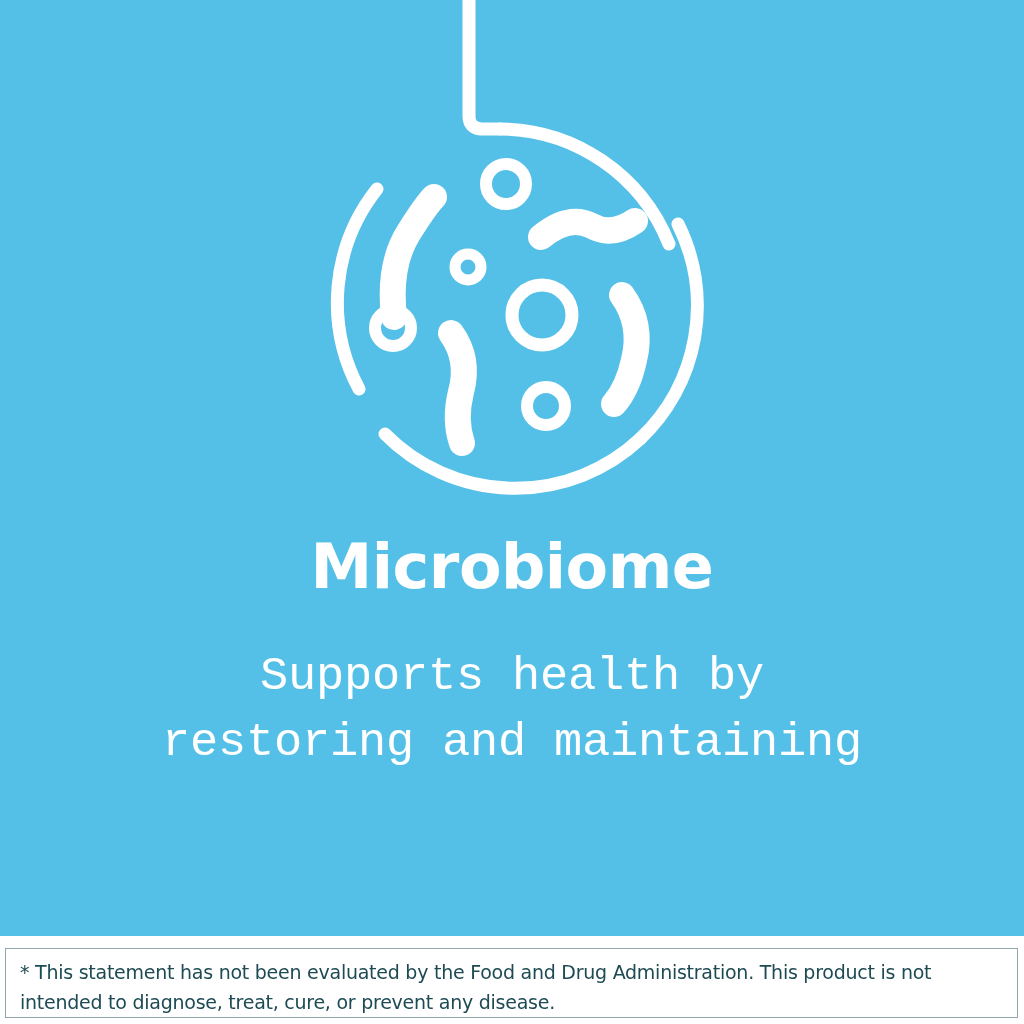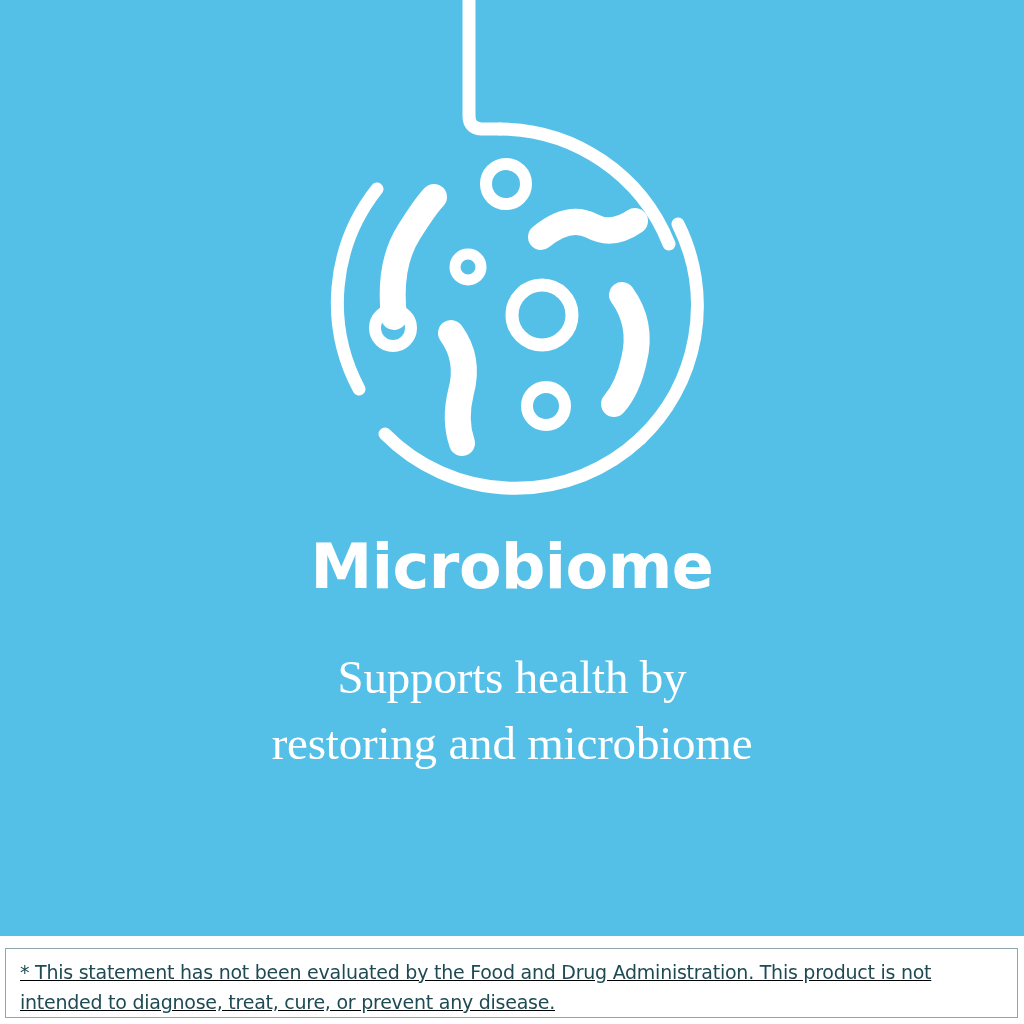--- a/index.html
+++ b/index.html
@@ -62,21 +62,21 @@
   }
 
   
   .subtitle {
     position: absolute;
     left: 0;
     top: 644px;
     width: 1024px;
     text-align: center;
     color: #ffffff;
-    font-family: Liberation Serif, serif;
+    font-family: Liberation Mono, monospace;
     font-weight: 400;
     font-size: 47px;
     line-height: 66px;
     letter-spacing: -0.2px;
   }
   .subtitle .line {
     display: block;
     white-space: nowrap;
   }
   .subtitle .star {
@@ -97,21 +97,20 @@
   .disclaimer-box {
     position: absolute;
     left: 5px;
     top: 948px;
     width: 1013px;
     height: 70px;
     box-sizing: border-box;
     border: 1px solid #8fa7ad;
     background: #ffffff;
     padding: 8px 0 0 14px;
-    text-decoration: underline;
   }
   .disclaimer-text {
     margin: 0;
     color: #1d4a53;
     font-family: "DejaVu Sans", "Liberation Sans", sans-serif;
     font-size: 19px;
     line-height: 30px;
     letter-spacing: -0.25px;
     white-space: pre-line;
   }
@@ -158,21 +157,21 @@
 
           <circle cx="546" cy="406" r="19" stroke-width="12"></circle>
         </g>
       </svg>
     </div>
 
     <div class="title">Microbiome</div>
 
     <div class="subtitle">
       <span class="line">Supports health by</span>
-      <span class="line">restoring and microbiome</span>
+      <span class="line">restoring and maintaining</span>
     </div>
   </div>
 
   <div class="footer-gap"></div>
 
   <div class="disclaimer-box">
     <p class="disclaimer-text">* This statement has not been evaluated by the Food and Drug Administration. This product is not
 intended to diagnose, treat, cure, or prevent any disease.</p>
   </div>
 

